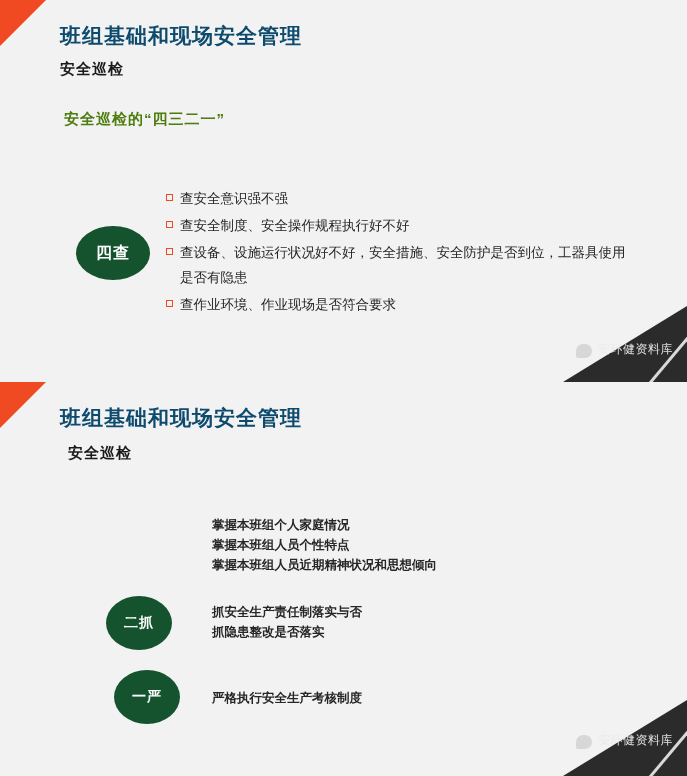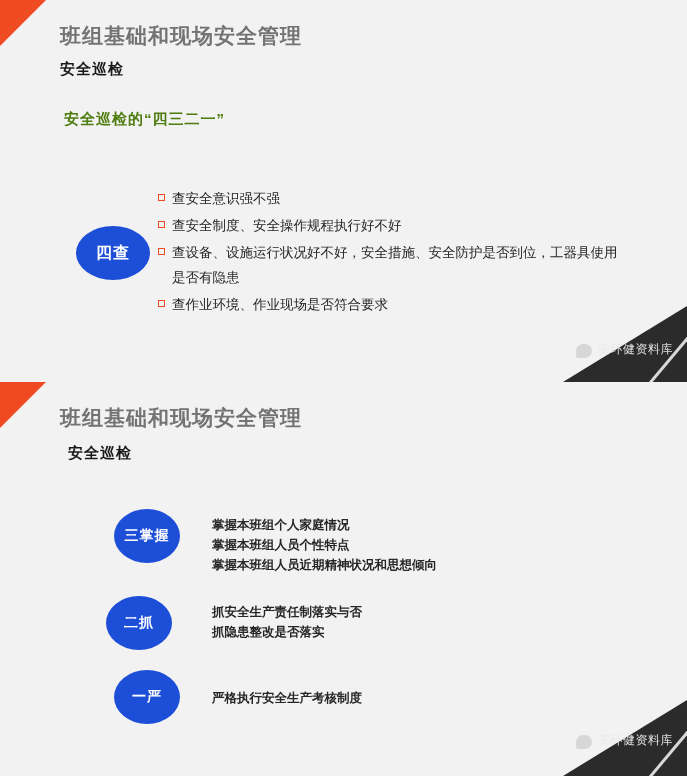--- a/index.html
+++ b/index.html
@@ -67,21 +67,21 @@
     transform: rotate(40deg);
     transform-origin: bottom right;
   }
 
   .slide-title {
     position: absolute;
     left: 60px;
     top: 22px;
     font-size: 21px;
     font-weight: bold;
-    color: #737373;
+    color: #0c4a6e;
     letter-spacing: 1px;
   }
   .slide-subtitle {
     position: absolute;
     left: 60px;
     top: 60px;
     font-size: 15px;
     font-weight: bold;
     color: #1a1a1a;
     letter-spacing: 1px;
@@ -96,40 +96,40 @@
     font-size: 15px;
     font-weight: bold;
     color: #4d7c0f;
     letter-spacing: 1px;
   }
 
   
   .badge {
     position: absolute;
     border-radius: 50%;
-    background: #1d4ed8;
+    background: #14532d;
     color: #ffffff;
     font-weight: bold;
     display: flex;
     align-items: center;
     justify-content: center;
     letter-spacing: 1px;
   }
   .badge-4cha {
     left: 76px;
     top: 226px;
     width: 74px;
     height: 54px;
     font-size: 16px;
   }
 
   
   .bullet-list {
     position: absolute;
-    left: 158px;
+    left: 166px;
     top: 186px;
     width: 470px;
   }
   .bullet-item {
     position: relative;
     font-size: 13.5px;
     color: #262626;
     line-height: 25px;
     padding-left: 14px;
     margin-bottom: 2px;
@@ -213,21 +213,20 @@
 </div>
 
 <div class="gap"></div>
 
 <div class="page slide2" style="margin-top:0;">
   <div class="corner-wedge"></div>
 
   <div class="slide-title" style="top:22px;">班组基础和现场安全管理</div>
   <div class="slide-subtitle" style="left:68px; top:62px;">安全巡检</div>
 
-  <div class="badge" style="left:114px; top:127px; width:66px; height:54px; font-size:14px;">三掌握</div>
   <div class="text-group" style="left:212px; top:133px;">
     <div>掌握本班组个人家庭情况</div>
     <div>掌握本班组人员个性特点</div>
     <div>掌握本班组人员近期精神状况和思想倾向</div>
   </div>
 
   <div class="badge" style="left:106px; top:214px; width:66px; height:54px; font-size:14px;">二抓</div>
   <div class="text-group" style="left:212px; top:220px;">
     <div>抓安全生产责任制落实与否</div>
     <div>抓隐患整改是否落实</div>

